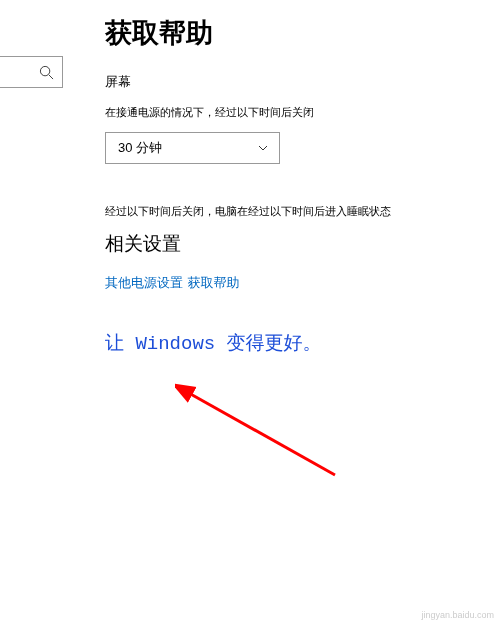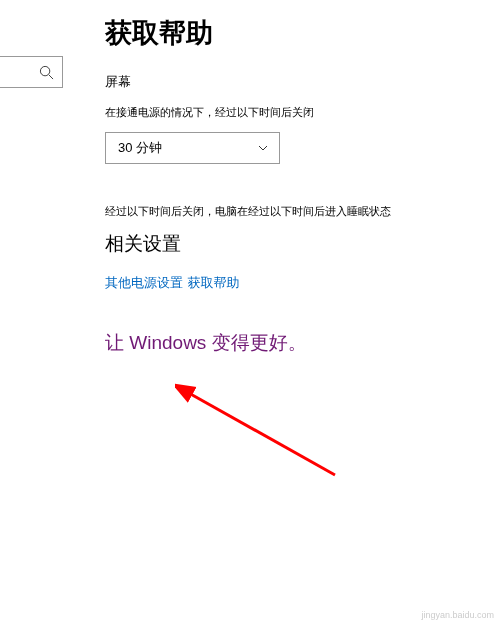--- a/index.html
+++ b/index.html
@@ -91,22 +91,23 @@
     }
     .question-heading {
       font-size: 19px;
       font-weight: 400;
       color: #000;
       margin-bottom: 16px;
     }
     .better-heading {
       font-size: 19px;
       font-weight: 400;
-      color: #701a75;
+      color: #1d4ed8;
       margin-bottom: 26px;
+      font-family: Liberation Mono, monospace;
     }
     .arrow-overlay {
       position: absolute;
       left: 175px;
       top: 380px;
       pointer-events: none;
     }
     .watermark {
       position: absolute;
       right: 6px;

